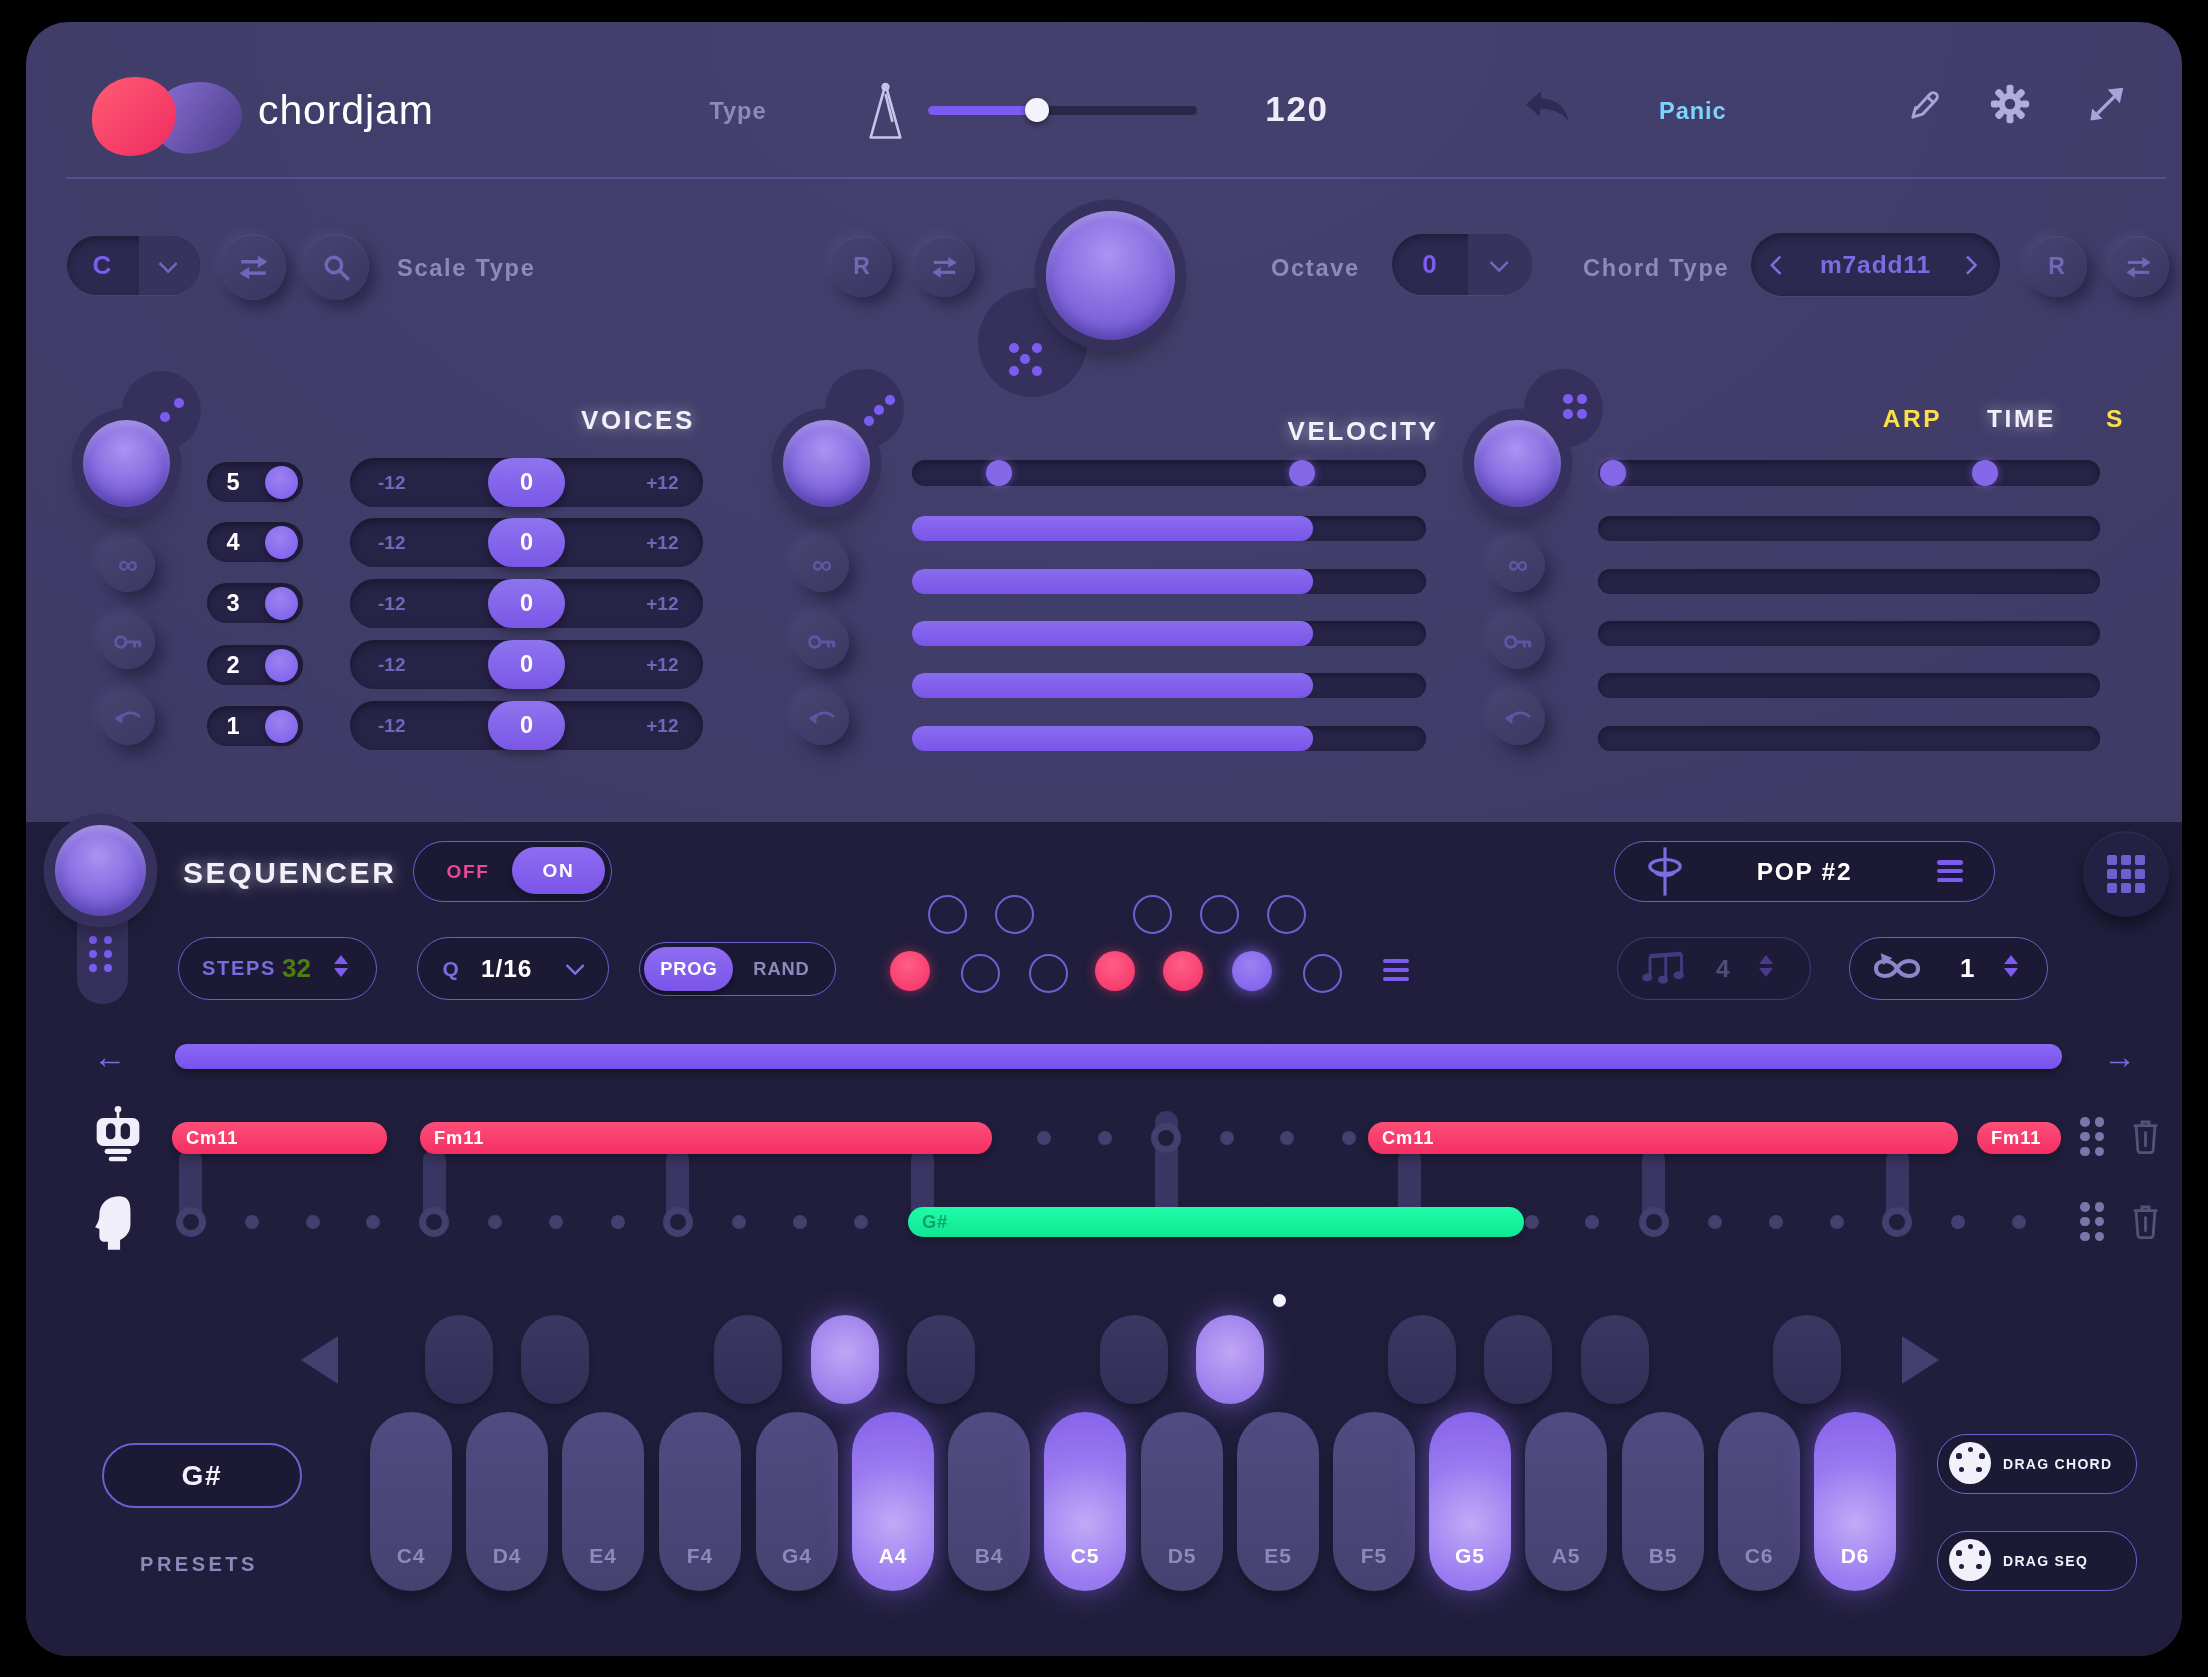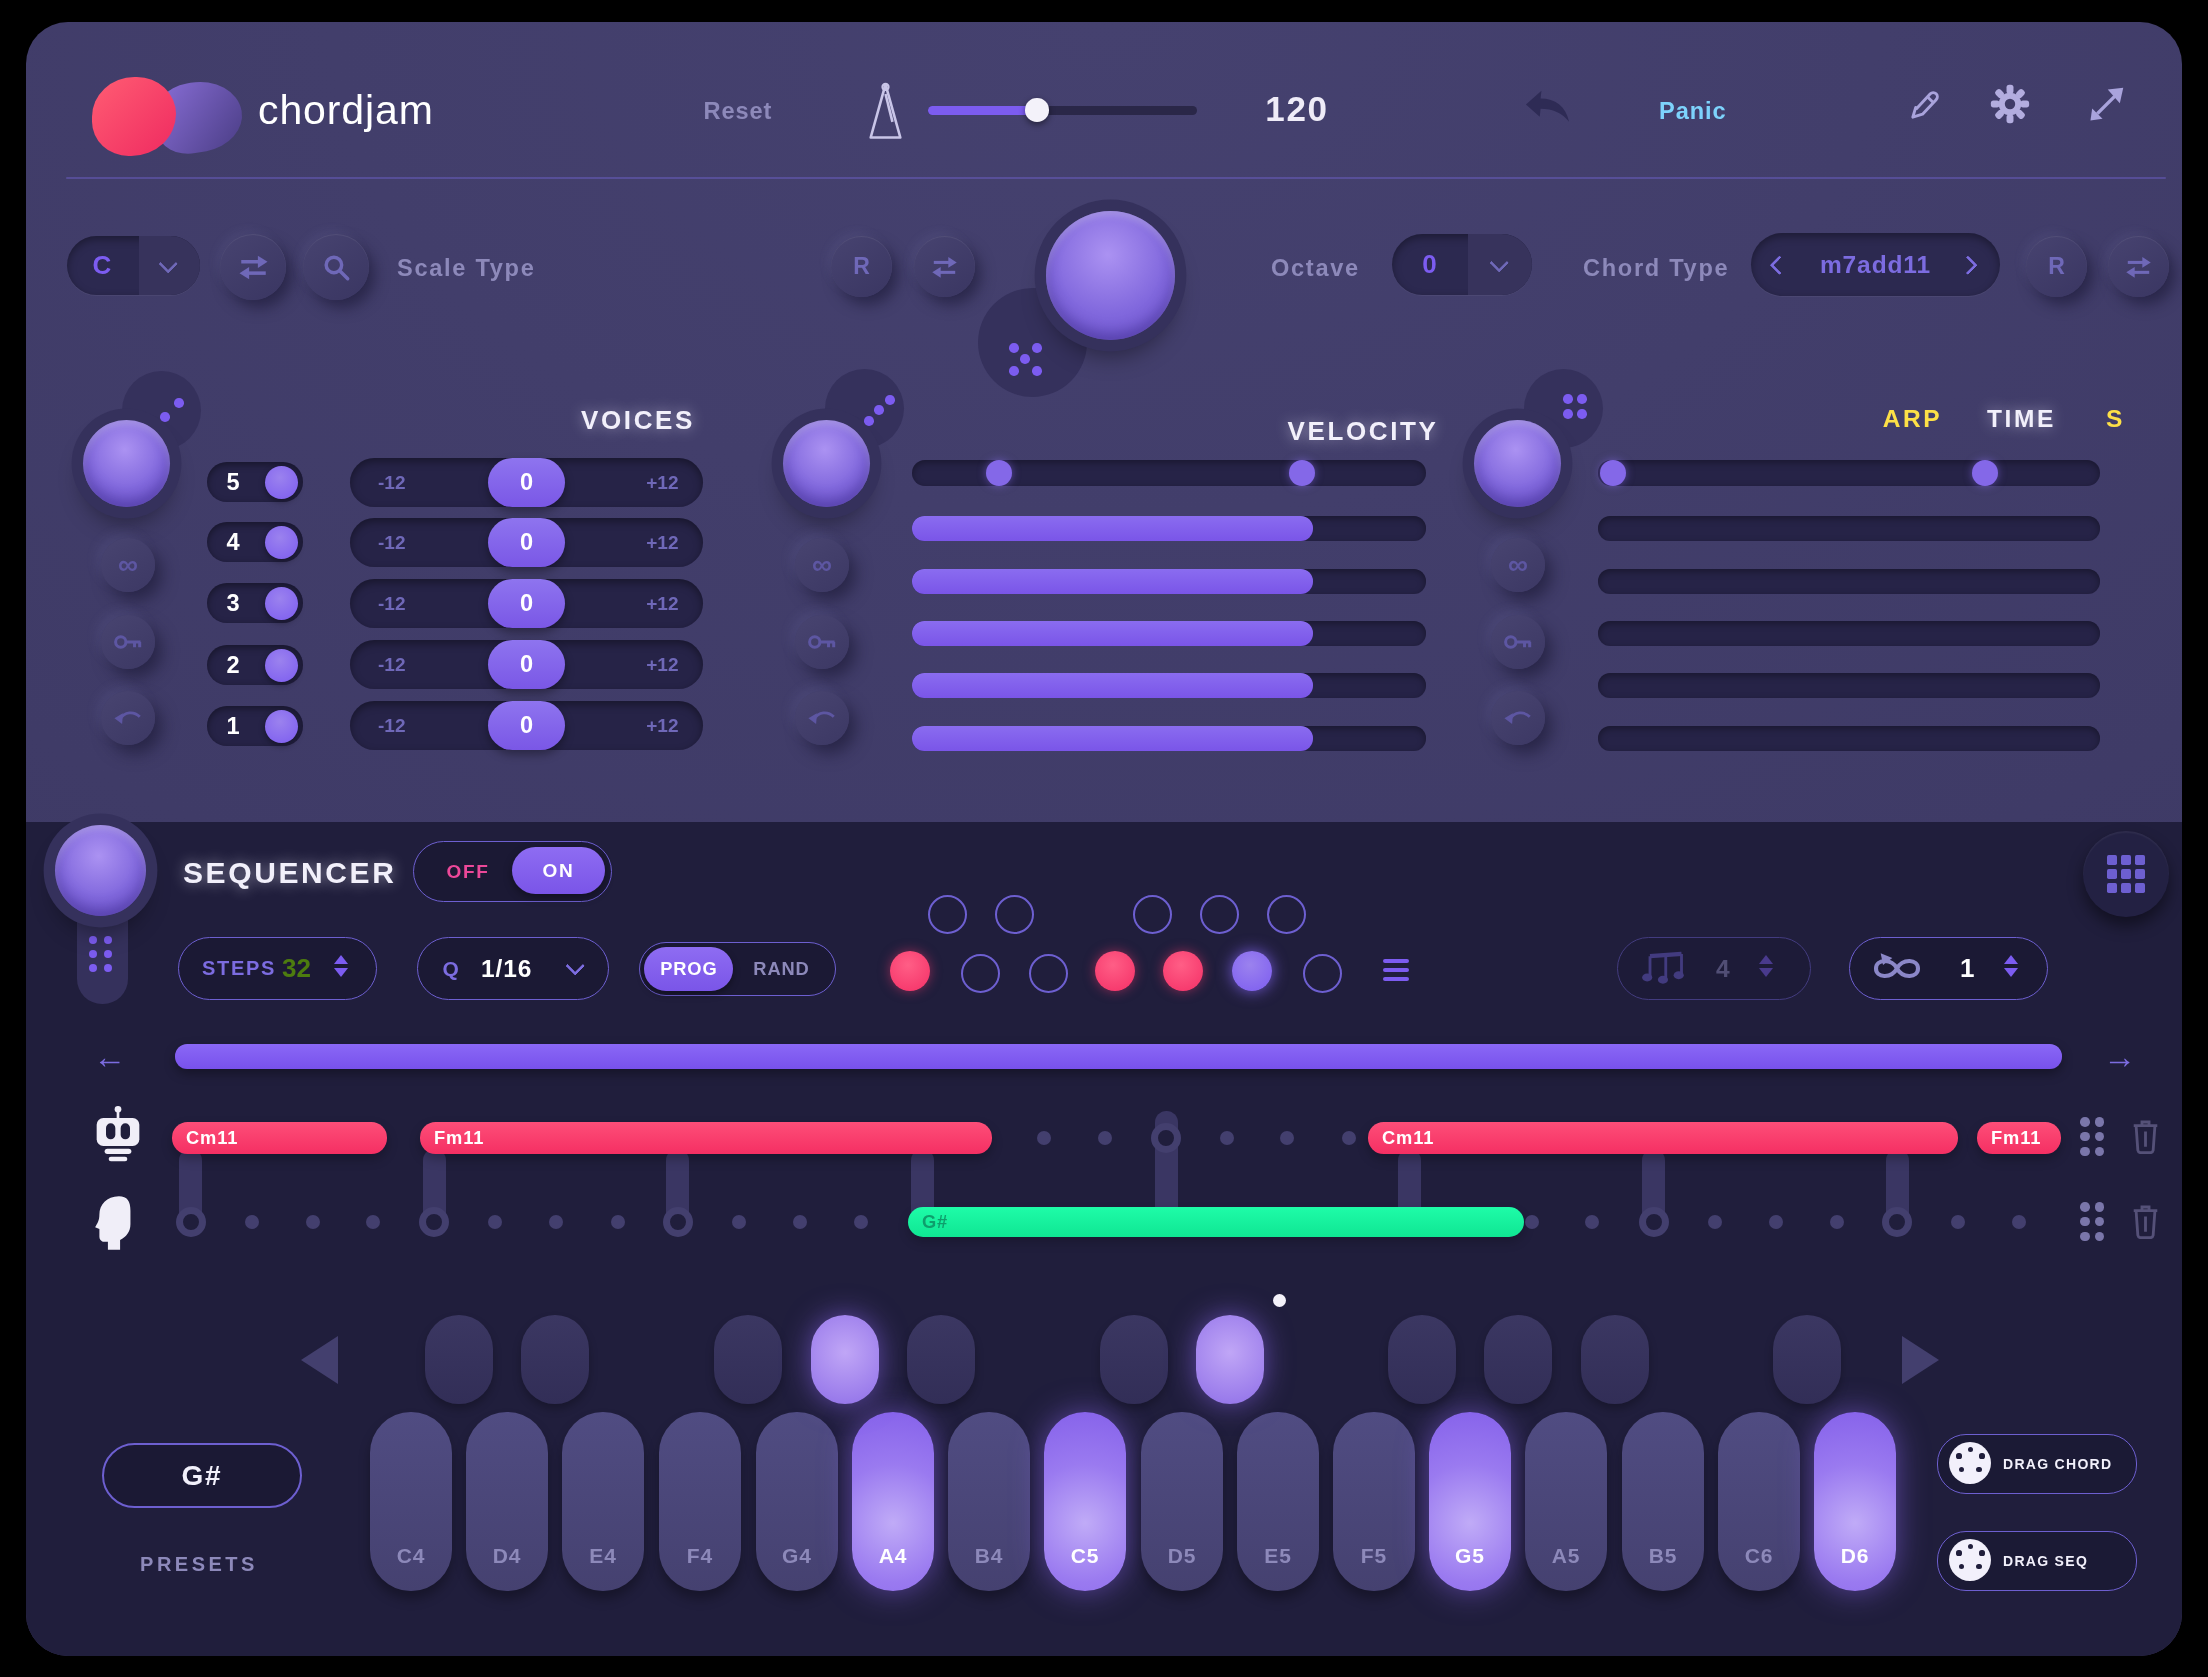--- a/index.html
+++ b/index.html
@@ -90,21 +90,21 @@
 <div class="stage">
   <div class="panel"></div>
   <div class="seq-bg"></div>
 
   <div class="abs" style="left:87px;top:70px;width:175px;height:87px;">
     <div class="abs" style="left:68px;top:12.2px;width:87px;height:70px;border-radius:50% 60% 55% 45%;background:linear-gradient(135deg,#8a6fd8,#4a3d85);transform:rotate(-10deg);"></div>
     <div class="abs" style="left:5.2px;top:7px;width:84px;height:79px;border-radius:52% 48% 55% 45%;background:linear-gradient(135deg,#ff5d73,#ef2a60);"></div>
   </div>
   <div class="txt" style="left:258px;top:87px;font-size:41px;font-weight:500;color:#fff;letter-spacing:0.9px;">chordjam</div>
 
-  <div class="txt" style="left:681px;top:98px;width:114px;text-align:center;font-size:23.6px;font-weight:bold;color:#8d89ba;letter-spacing:0.9px;">Reset</div>
+  <div class="txt" style="left:681px;top:98px;width:114px;text-align:center;font-size:23.6px;font-weight:bold;color:#8d89ba;letter-spacing:0.9px;">Type</div>
 
   <div class="abs" style="left:860px;top:80px;">
     <svg width="51" height="61" viewBox="0 0 58 70">
       <path d="M29 5 L46 66 H12 Z" fill="none" stroke="#c9c5e8" stroke-width="3" stroke-linejoin="round"></path>
       <path d="M29 16 L37 48" stroke="#c9c5e8" stroke-width="3"></path>
       <circle cx="29" cy="8" r="3.5" fill="none" stroke="#c9c5e8" stroke-width="2.5"></circle>
     </svg>
   </div>
 
   <div class="abs" style="left:928px;top:106px;width:269px;height:8.7px;border-radius:4.4px;background:#2a2748;">
@@ -426,20 +426,33 @@
       <div class="light purple" style="left: 1232px; top: 951px;"></div>
       <div class="light off" style="left: 1303px; top: 954px;"></div>
     </div>
 
   <div class="abs hamburger" style="left:1383px;top:959px;">
     <span></span>
       <span></span>
       <span></span>
   </div>
 
+  <div class="outline-pill" style="left:1614px;top:841px;width:379px;height:59px;">
+    <svg width="38" height="49" viewBox="0 0 30 38" style="position:absolute;left:31px;top:5.2px;">
+      <path d="M15 0 V38" stroke="#7c6ce0" stroke-width="2.5"></path>
+      <ellipse cx="15" cy="15" rx="12" ry="5.5" fill="none" stroke="#7c6ce0" stroke-width="2.5"></ellipse>
+      <path d="M7 19 C9 23 21 23 23 19" fill="none" stroke="#7c6ce0" stroke-width="2.5"></path>
+    </svg>
+    <div class="txt" style="left:0;top:0;width:379px;height:59px;line-height:59px;text-align:center;color:#fff;font-size:24.5px;font-weight:bold;letter-spacing:1.7px;">POP #2</div>
+    <div class="abs hamburger" style="right:31px;top:18.3px;">
+        <span></span>
+        <span></span>
+        <span></span>
+      </div>
+  </div>
 
   <div class="abs" style="left:2083px;top:831px;width:86px;height:86px;border-radius:50%;background:#232143;box-shadow:0 8.7px 15.7px rgba(0,0,0,.45),inset 0 1.7px 1.7px rgba(255,255,255,.06);">
     <div class="abs" style="left:23.6px;top:23.6px;display:grid;grid-template-columns:10.5px 10.5px 10.5px;grid-auto-rows:10.5px;gap:3.5px;">
       <i style="background:#6d5fd0;border-radius:1.7px;"></i>
         <i style="background:#6d5fd0;border-radius:1.7px;"></i>
         <i style="background:#6d5fd0;border-radius:1.7px;"></i>
       <i style="background:#6d5fd0;border-radius:1.7px;"></i>
         <i style="background:#6d5fd0;border-radius:1.7px;"></i>
         <i style="background:#6d5fd0;border-radius:1.7px;"></i>
       <i style="background:#6d5fd0;border-radius:1.7px;"></i>

